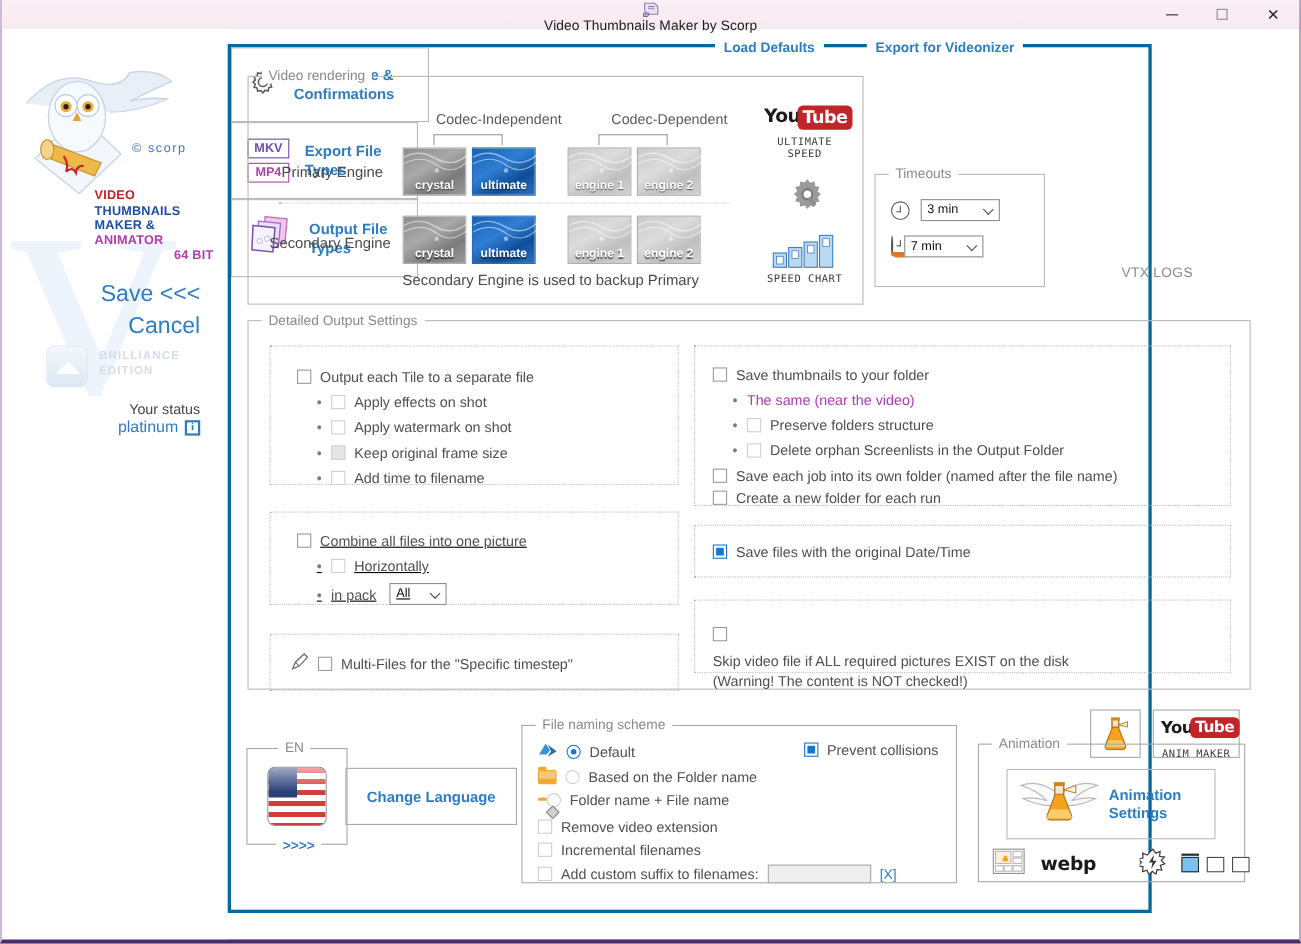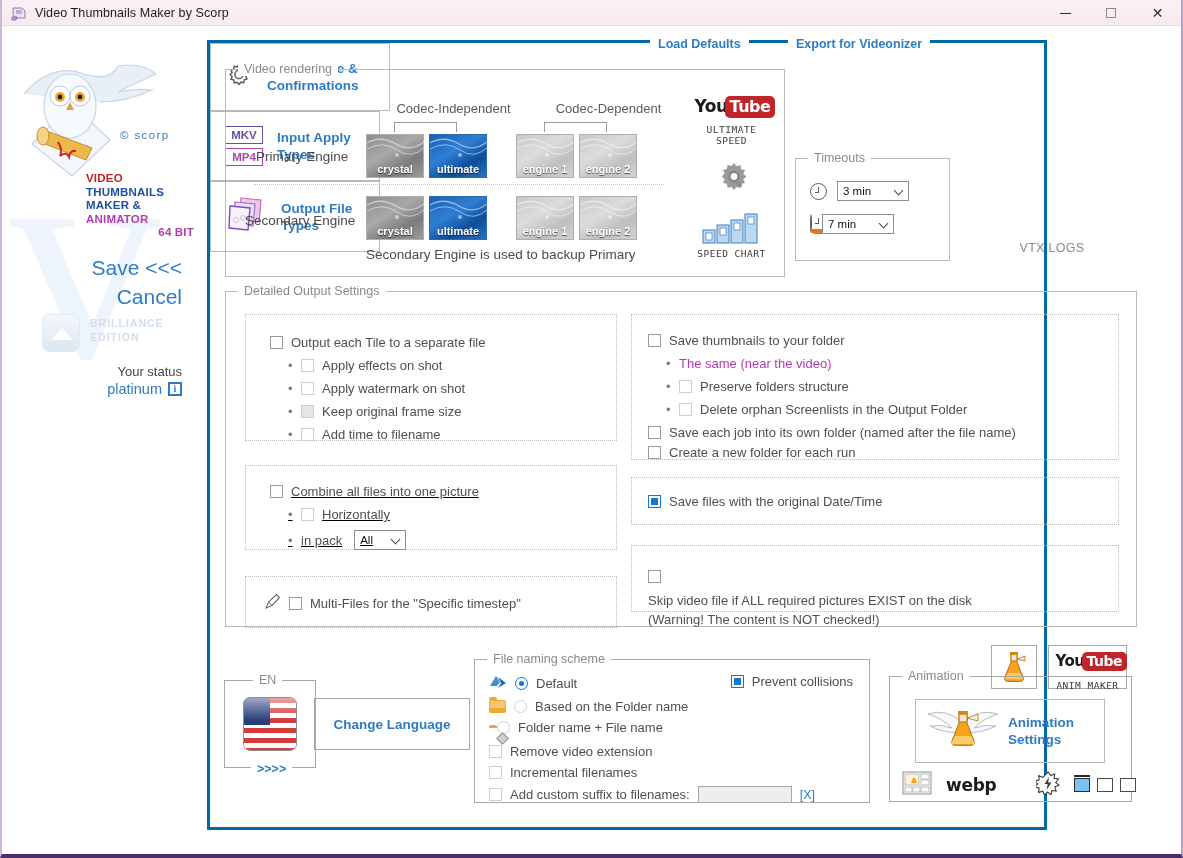--- a/index.html
+++ b/index.html
@@ -20,20 +20,21 @@
     overflow: hidden;
   }
 
   
   #titlebar {
     height: 26px;
     background: linear-gradient(to bottom, #fbf0f5, #f7eaf1);
     border-bottom: 1px solid #e8dbe6;
     display: flex; align-items: center;
     position: relative;
+    flex-direction: column;
   }
   #titlebar .tb-icon {
     width: 16px; height: 16px; margin-left: 9px; margin-right: 8px;
     position: relative; flex: none;
   }
   #titlebar .tb-title {
     font-size: 12.5px; color: #1b1b1b; letter-spacing: .1px;
   }
   .win-btns { position: absolute; right: 0; top: 0; height: 26px; display: flex; }
   .win-btn {
@@ -423,21 +424,21 @@
       </div>
     </div>
 
     <div id="inputfiles">
       <div style="display:flex; align-items:center; height:100%; padding-left:14px; gap:14px;">
         <span>
           <div class="ext-box">MKV</div>
           <div class="ext-box mp4" style="margin-top:4px;">MP4</div>
         </span>
         <span class="btn-lbl">
-          <div>Input Apply</div>
+          <div>Export File</div>
           <div>Types</div>
         </span>
       </div>
     </div>
 
     <div id="outputfiles">
       <div style="display:flex; align-items:center; height:100%; padding-left:14px; gap:12px;">
         <span>
           <svg width="44" height="42" viewBox="0 0 44 42">
             <path d="M16 4 L36 6 L34 28 L15 26 Z" fill="#f0c6ea" stroke="#c06fb8" stroke-width="1.2"></path>

